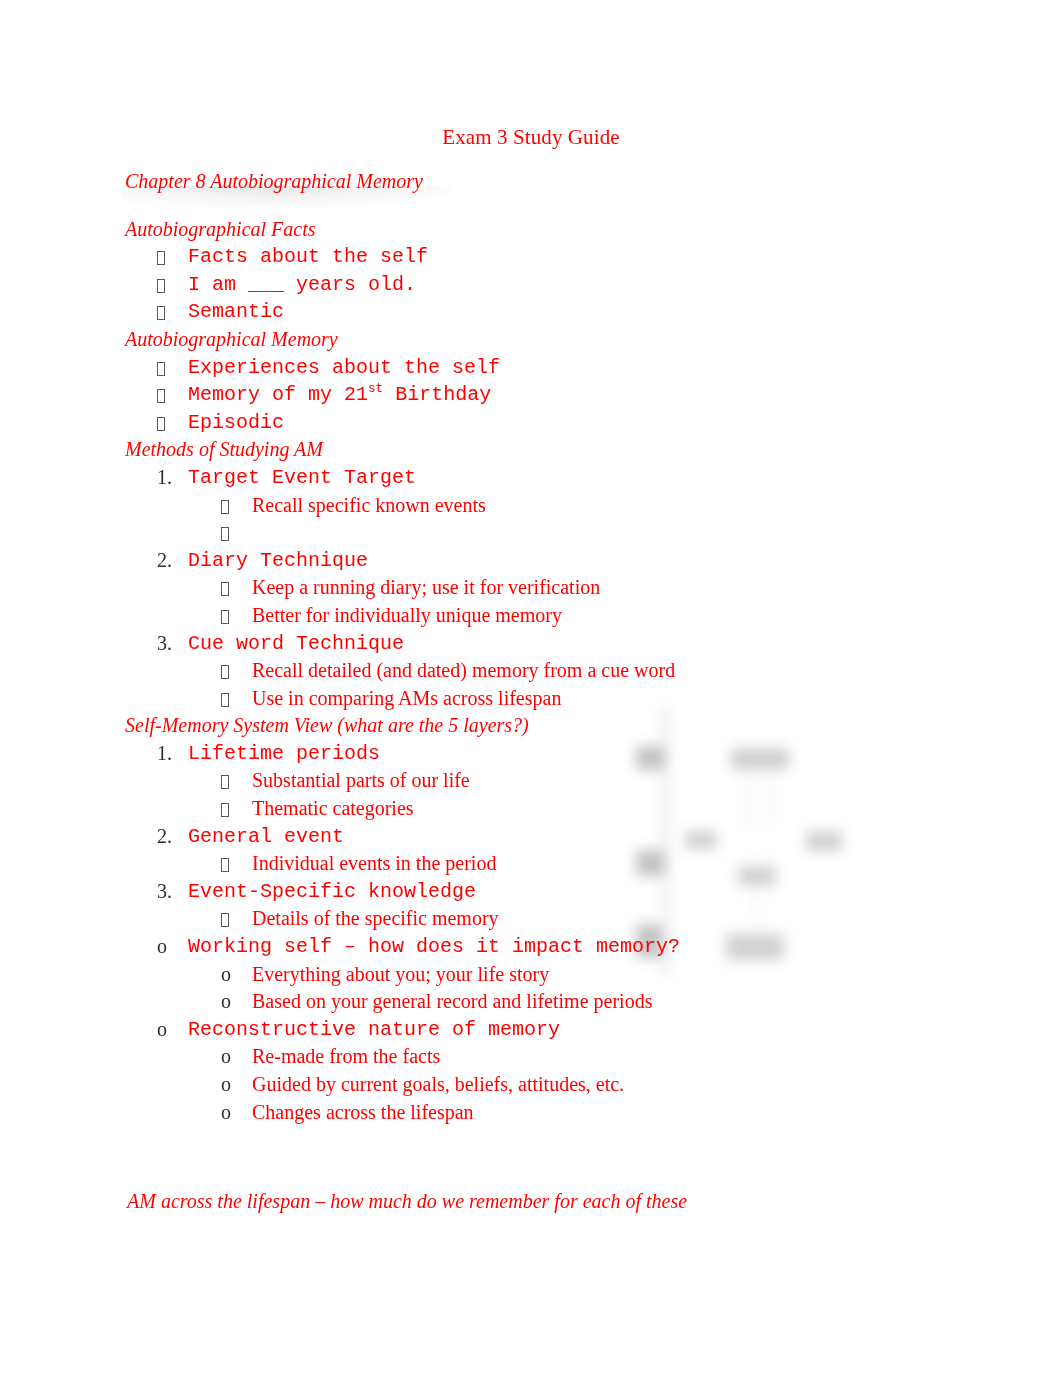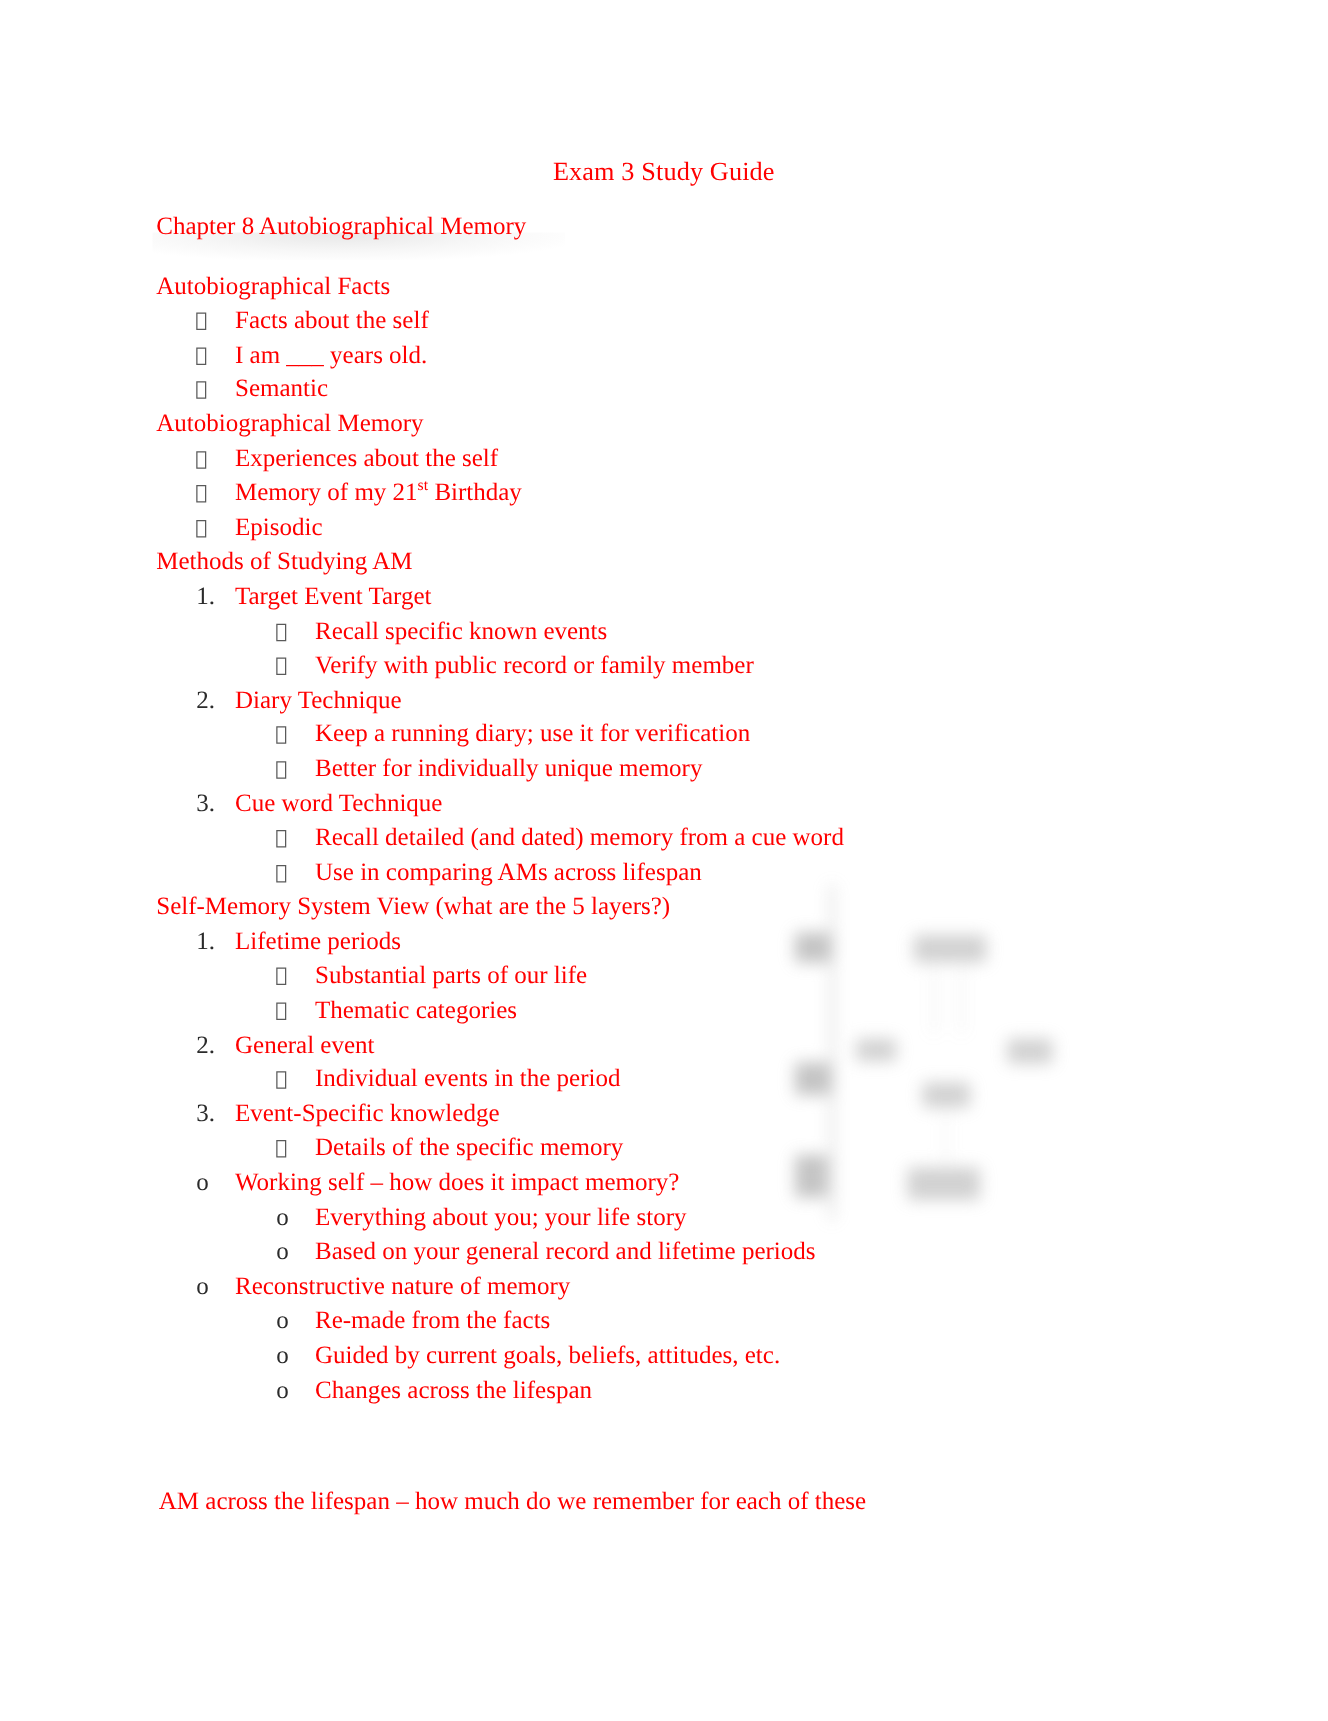--- a/index.html
+++ b/index.html
@@ -50,42 +50,42 @@
   .line {
     color: #ff0000;
     font-size: 20px;
     line-height: 27.6px;
     white-space: nowrap;
     position: relative;
     height: 27.6px;
   }
 
   
-  .lvl0 { padding-left: 0px; }
+  .lvl0 { padding-left: 0px; font-style: italic; }
 
   
   .lvl1, .lvl2 { padding-left: 0; }
 
   .marker {
     position: absolute;
     color: #2b2b2b;
     font-size: 20px;
     line-height: 27.6px;
     text-align: left;
   }
   .txt {
     position: absolute;
     color: #ff0000;
     font-size: 20px;
     line-height: 27.6px;
   }
 
   
   .lvl1 > .marker { left: 32px; }
-  .lvl1 > .txt    { left: 63px; }
+  .lvl1 > .txt    { left: 63px; font-family: Liberation Mono, monospace; }
 
   
   .lvl2 > .marker { left: 96px; }
   .lvl2 > .txt    { left: 127px; }
 
   
   .tofu {
     display: inline-block;
     width: 8px;
     height: 14px;
@@ -223,21 +223,20 @@
     <div class="line lvl1">
       <span class="marker">1.</span>
       <span class="txt">Target Event Target</span>
     </div>
     <div class="line lvl2">
       <span class="marker"><span class="tofu"></span></span>
       <span class="txt">Recall specific known events</span>
     </div>
     <div class="line lvl2">
       <span class="marker"><span class="tofu"></span></span>
-      <span class="txt">Verify with public record or family member</span>
     </div>
 
     <div class="line lvl1">
       <span class="marker">2.</span>
       <span class="txt">Diary Technique</span>
     </div>
     <div class="line lvl2">
       <span class="marker"><span class="tofu"></span></span>
       <span class="txt">Keep a running diary; use it for verification</span>
     </div>

